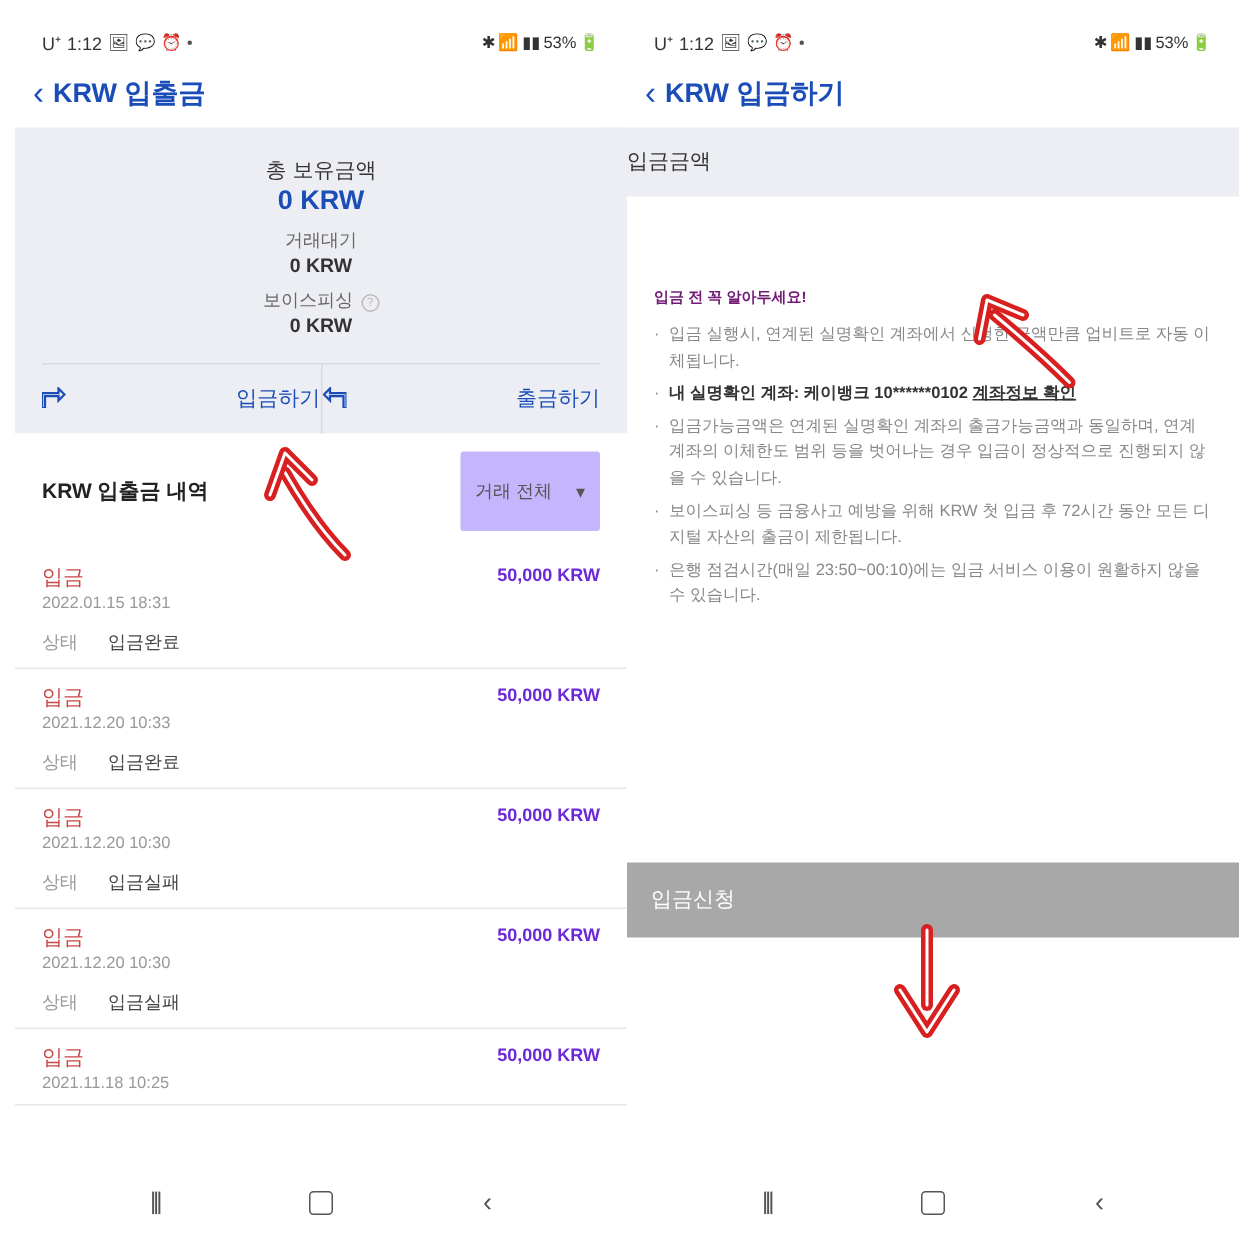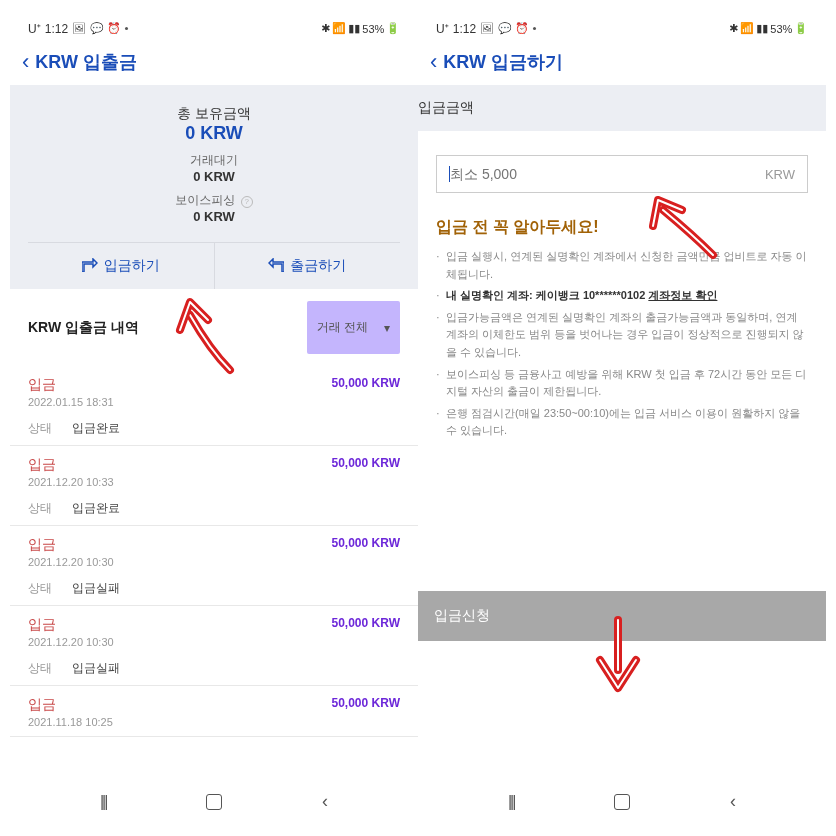--- a/index.html
+++ b/index.html
@@ -13,21 +13,21 @@
 .header .back { color: #1a4db8; font-size: 22px; font-weight: 300; }
 .header .title { color: #1a4db8; font-size: 18px; font-weight: 600; }
 .summary { background: #eceef3; padding: 16px 18px 0; }
 .summary-row { display: flex; justify-content: space-between; align-items: center; padding: 4px 0; flex-direction: column; }
 .summary-label { font-size: 14px; color: #333; font-weight: 500; }
 .summary-label.sm { font-size: 12px; color: #666; }
 .summary-value { font-size: 18px; font-weight: 700; color: #1a4db8; }
 .summary-value.sm { font-size: 13px; font-weight: 700; color: #333; }
 .help { display: inline-flex; width: 12px; height: 12px; border: 1px solid #bbb; border-radius: 50%; font-size: 8px; color: #bbb; align-items: center; justify-content: center; margin-left: 2px; }
 .actions { display: flex; margin-top: 14px; border-top: 1px solid #d8dae0; }
-.action-btn { flex: 1; padding: 14px 0; text-align: center; color: #1a4db8; font-size: 14px; font-weight: 500; display: flex; align-items: center; justify-content: center; gap: 6px; }
+.action-btn { flex: 1; padding: 14px 0; text-align: center; color: #1a4db8; font-size: 14px; font-weight: 500; display: flex; align-items: center; justify-content: space-between; gap: 6px; }
 .action-btn:first-child { border-right: 1px solid #d8dae0; }
 .history-header { display: flex; justify-content: space-between; align-items: center; padding: 12px 18px; }
 .history-title { font-size: 14px; font-weight: 700; color: #222; }
 .filter-btn { background: #c4b5fd; padding: 18px 10px; font-size: 12px; color: #555; border-radius: 2px; display: flex; align-items: center; gap: 16px; }
 .history-item { padding: 10px 18px 8px; border-bottom: 1px solid #e8e8e8; }
 .hi-top { display: flex; justify-content: space-between; align-items: flex-start; }
 .hi-type { color: #c94a4a; font-size: 14px; font-weight: 500; }
 .hi-amount { font-size: 12px; font-weight: 700; color: #6d28d9; }
 .hi-date { font-size: 11px; color: #999; margin-top: 2px; }
 .hi-status { display: flex; gap: 20px; margin-top: 12px; font-size: 12px; }
@@ -36,21 +36,21 @@
 .nav-bar { display: flex; justify-content: space-around; align-items: center; padding: 14px 40px; color: #555; margin-top: auto; }
 .nav-recent { font-size: 16px; letter-spacing: -2px; }
 .nav-home { width: 16px; height: 16px; border: 1.5px solid #555; border-radius: 3px; }
 .nav-back { font-size: 18px; }
 .deposit-body { padding: 12px 18px; }
 .deposit-label { font-size: 14px; color: #333; font-weight: 500; background: #eceef3; padding: 14px 18px; margin: 0 -18px 12px; }
 .deposit-input { display: flex; align-items: center; border: 1px solid #ccc; padding: 10px 12px; }
 .deposit-input input { flex: 1; border: none; outline: none; font-size: 14px; color: #999; }
 .deposit-input .unit { color: #999; font-size: 13px; }
 .cursor { display: inline-block; width: 1px; height: 16px; background: #1a4db8; vertical-align: middle; }
-.notice-title { font-size: 16px; font-weight: 700; color: #a16207; margin: 24px 0 10px; }
+.notice-title { font-size: 10px; font-weight: 700; color: #701a75; margin: 36px 0 10px; }
 .notice-list { list-style: none; }
 .notice-list li { font-size: 11px; color: #888; line-height: 1.6; padding-left: 10px; position: relative; margin-bottom: 4px; }
 .notice-list li::before { content: "·"; position: absolute; left: 0; color: #888; }
 .notice-bold { color: #333; font-weight: 600; }
 .notice-link { text-decoration: underline; }
 .submit-btn { background: #a8a8a8; color: #fff; text-align: left; padding: 16px; font-size: 14px; margin-top: auto; }
 .arrow { position: absolute; pointer-events: none; z-index: 100; }
 .dot { width: 3px; height: 3px; background: #555; border-radius: 50%; display: inline-block; }
 .sicon { font-size: 11px; }
 </style>
@@ -230,25 +230,20 @@
     </div>
 
     <div class="header">
       <span class="back">‹</span>
       <span class="title">KRW 입금하기</span>
     </div>
 
     <div class="deposit-label">입금금액</div>
 
     <div class="deposit-body">
-      <div class="deposit-input">
-        <span class="cursor"></span>
-        <input type="text" placeholder="최소 5,000" style="">
-        <span class="unit">KRW</span>
-      </div>
 
       <div class="notice-title">입금 전 꼭 알아두세요!</div>
       <ul class="notice-list">
         <li>입금 실행시, 연계된 실명확인 계좌에서 신청한 금액만큼 업비트로 자동 이체됩니다.</li>
         <li>
           <span class="notice-bold">내 실명확인 계좌: 케이뱅크 10******0102</span>
           <span class="notice-bold notice-link">계좌정보 확인</span>
         </li>
         <li>입금가능금액은 연계된 실명확인 계좌의 출금가능금액과 동일하며, 연계 계좌의 이체한도 범위 등을 벗어나는 경우 입금이 정상적으로 진행되지 않을 수 있습니다.</li>
         <li>보이스피싱 등 금융사고 예방을 위해 KRW 첫 입금 후 72시간 동안 모든 디지털 자산의 출금이 제한됩니다.</li>

